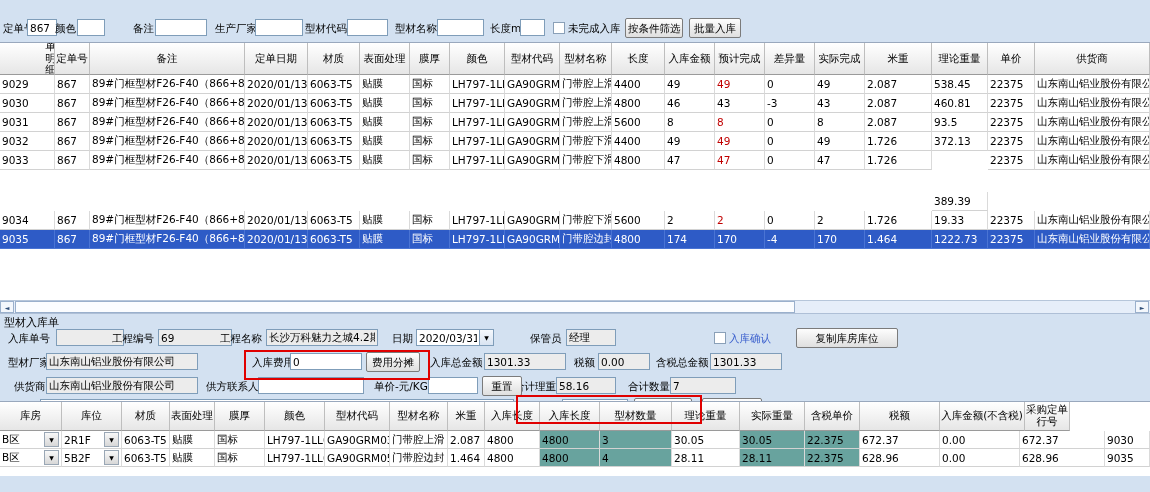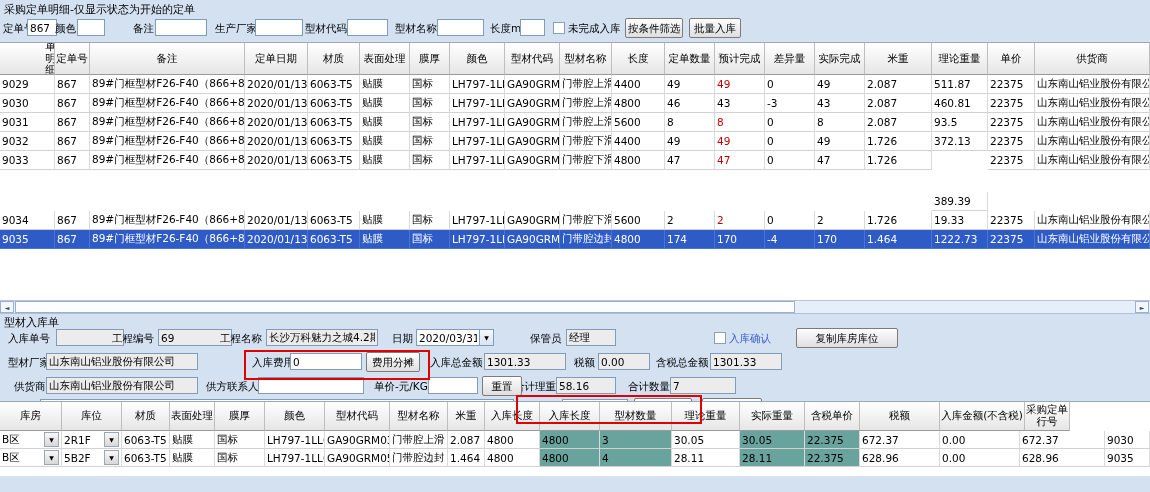--- a/index.html
+++ b/index.html
@@ -39,21 +39,20 @@
   .red-box{position:absolute;border:2px solid #e00000;pointer-events:none;z-index:6;background:transparent;}
   #order-hscroll{position:absolute;top:300px;left:0;width:1150px;height:13px;background:#e6eef9;border-top:1px solid #b6c6da;}
   .sb-btn{position:absolute;top:0;width:14px;height:12px;background:#f3f7fc;border:1px solid #9ab0cc;
        font-size:6px;display:flex;align-items:center;justify-content:center;color:#33517a;box-sizing:border-box;}
   .sb-thumb{position:absolute;left:15px;top:0;width:780px;height:12px;background:#fbfdff;border:1px solid #9ab0cc;box-sizing:border-box;}
 </style>
 </head>
 <body>
 
 <div id="app">
-  <div class="sec-title t-top">采购定单明细-仅显示状态为开始的定单</div>
   <div id="filter-bar" style="position:absolute;top:18px;left:0;width:1150px;height:22px;">
       <span class="flbl" style="left: 3px; top: 4px;">定单号</span>
       <input class="inp" value="867" style="left: 27px; top: 1px; width: 30px;">
       <span class="flbl" style="left: 55px; top: 4px;">颜色</span>
       <input class="inp" style="left: 77px; top: 1px; width: 28px;">
       <span class="flbl" style="left: 133px; top: 4px;">备注</span>
       <input class="inp" style="left: 155px; top: 1px; width: 52px;">
       <span class="flbl" style="left: 215px; top: 4px;">生产厂家</span>
       <input class="inp" style="left: 255px; top: 1px; width: 48px;">
       <span class="flbl" style="left: 305px; top: 4px;">型材代码</span>
@@ -74,21 +73,21 @@
         <div class="g-hcell" style="width: 35px; height: 32px;">定单号</div>
         <div class="g-hcell" style="width: 155px; height: 32px;">备注</div>
         <div class="g-hcell" style="width: 63px; height: 32px;">定单日期</div>
         <div class="g-hcell" style="width: 52px; height: 32px;">材质</div>
         <div class="g-hcell" style="width: 50px; height: 32px;">表面处理</div>
         <div class="g-hcell" style="width: 40px; height: 32px;">膜厚</div>
         <div class="g-hcell" style="width: 55px; height: 32px;">颜色</div>
         <div class="g-hcell" style="width: 55px; height: 32px;">型材代码</div>
         <div class="g-hcell" style="width: 52px; height: 32px;">型材名称</div>
         <div class="g-hcell" style="width: 53px; height: 32px;">长度</div>
-        <div class="g-hcell" style="width: 50px; height: 32px;">定单数量</div>
+        <div class="g-hcell" style="width: 50px; height: 32px;">入库金额</div>
         <div class="g-hcell" style="width: 50px; height: 32px;">预计完成</div>
         <div class="g-hcell" style="width: 50px; height: 32px;">差异量</div>
         <div class="g-hcell" style="width: 50px; height: 32px;">实际完成</div>
         <div class="g-hcell" style="width: 67px; height: 32px;">米重</div>
         <div class="g-hcell" style="width: 56px; height: 32px;">理论重量</div>
         <div class="g-hcell" style="width: 47px; height: 32px;">单价</div>
         <div class="g-hcell" style="width: 115px; height: 32px;">供货商</div>
       </div>
       <div class="g-row">
         <div class="g-cell" style="width: 55px; height: 19px;">9029</div>
@@ -100,21 +99,21 @@
         <div class="g-cell" style="width: 40px; height: 19px;">国标</div>
         <div class="g-cell" style="width: 55px; height: 19px;">LH797-1LL0</div>
         <div class="g-cell" style="width: 55px; height: 19px;">GA90GRM03</div>
         <div class="g-cell" style="width: 52px; height: 19px;">门带腔上滑</div>
         <div class="g-cell" style="width: 53px; height: 19px;">4400</div>
         <div class="g-cell" style="width: 50px; height: 19px;">49</div>
         <div class="g-cell red-txt" style="width: 50px; height: 19px;">49</div>
         <div class="g-cell" style="width: 50px; height: 19px;">0</div>
         <div class="g-cell" style="width: 50px; height: 19px;">49</div>
         <div class="g-cell" style="width: 67px; height: 19px;">2.087</div>
-        <div class="g-cell" style="width: 56px; height: 19px;">511.87</div>
+        <div class="g-cell" style="width: 56px; height: 19px;">538.45</div>
         <div class="g-cell" style="width: 47px; height: 19px;">22375</div>
         <div class="g-cell" style="width: 115px; height: 19px;">山东南山铝业股份有限公司</div>
       </div>
       <div class="g-row">
         <div class="g-cell" style="width: 55px; height: 19px;">9030</div>
         <div class="g-cell" style="width: 35px; height: 19px;">867</div>
         <div class="g-cell" style="width: 155px; height: 19px;">89#门框型材F26-F40（866+867）</div>
         <div class="g-cell" style="width: 63px; height: 19px;">2020/01/13</div>
         <div class="g-cell" style="width: 52px; height: 19px;">6063-T5</div>
         <div class="g-cell" style="width: 50px; height: 19px;">贴膜</div>

